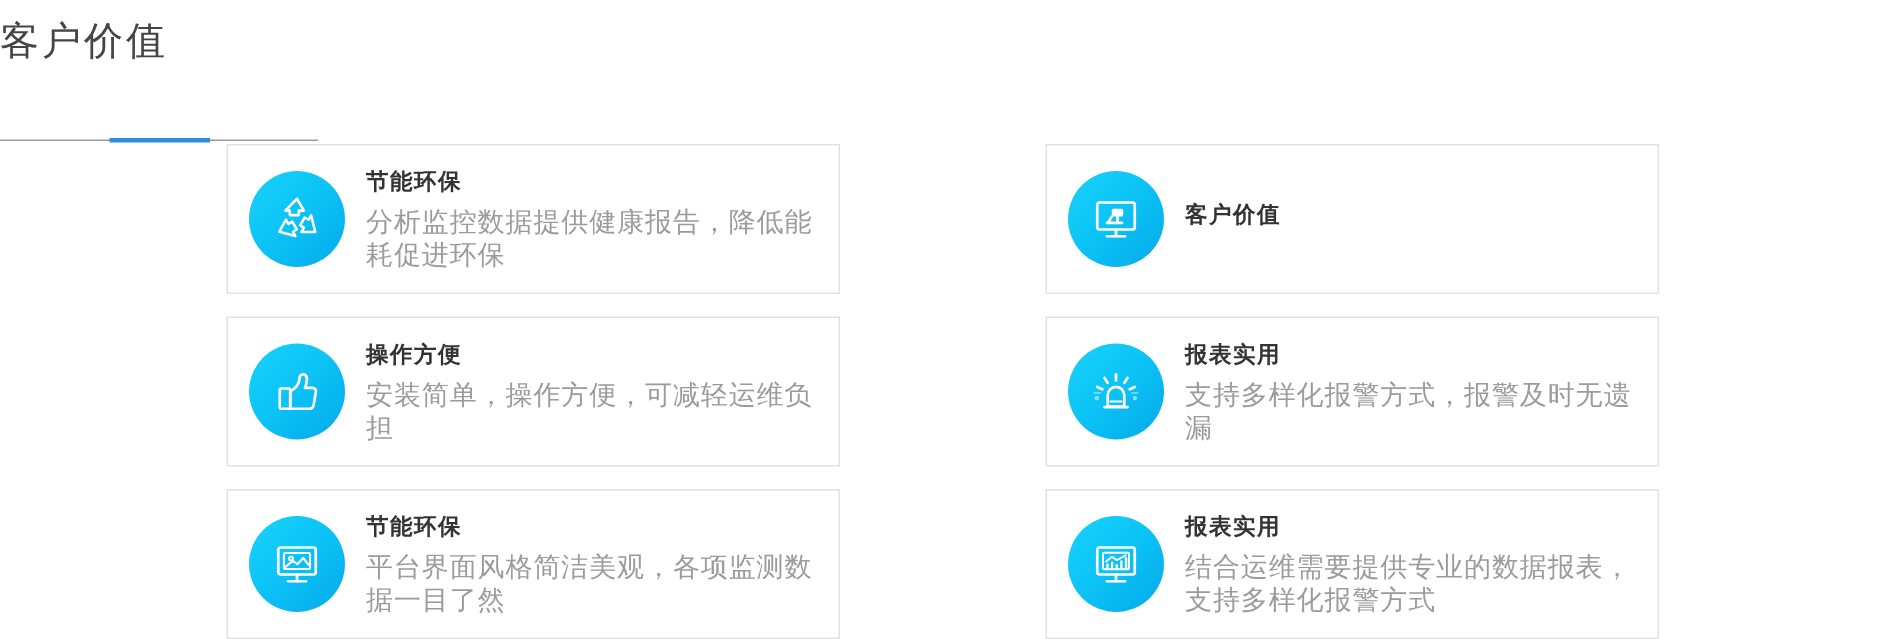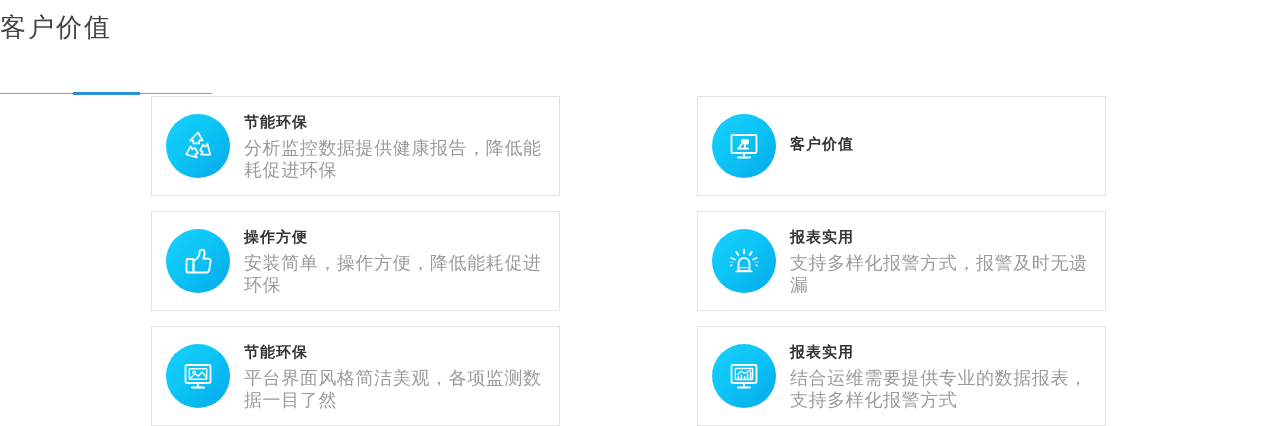--- a/index.html
+++ b/index.html
@@ -160,21 +160,21 @@
 
   <div class="value-card">
     <div class="card-icon">
       <svg width="38" height="38" viewBox="0 0 38 38" fill="none" stroke="#ffffff" stroke-width="1.8" stroke-linejoin="round" stroke-linecap="round">
         <rect x="7.5" y="17" width="7" height="13.5" rx="1"></rect>
         <path d="M14.5 18.8 C17.8 17.4 20.6 14 20.6 10.6 C20.6 8.6 21.6 7.6 23 7.6 C24.6 7.6 25.6 8.9 25.6 11 C25.6 13 25 15 24.3 16.6 L29.3 16.6 C30.8 16.6 31.8 17.7 31.6 19.1 L30.2 27.6 C30 29.3 28.9 30.5 27.3 30.5 L14.5 30.5 Z"></path>
       </svg>
     </div>
     <div class="card-body">
       <div class="card-title">操作方便</div>
-      <div class="card-desc">安装简单，操作方便，降低能耗促进环保</div>
+      <div class="card-desc">安装简单，操作方便，可减轻运维负担</div>
     </div>
   </div>
 
   <div class="value-card">
     <div class="card-icon">
       <svg width="40" height="40" viewBox="0 0 40 40" fill="none" stroke="#ffffff" stroke-width="1.8" stroke-linejoin="round" stroke-linecap="round">
         <path d="M14.5 30 L14.5 22.5 C14.5 19.4 17 16.9 20 16.9 C23 16.9 25.5 19.4 25.5 22.5 L25.5 30 Z"></path>
         <path d="M12.3 30.4 L27.7 30.4"></path>
         <path d="M16.3 26.6 L23.7 26.6" stroke-width="1.3"></path>
         <path d="M20 12.6 L20 8.6"></path>

